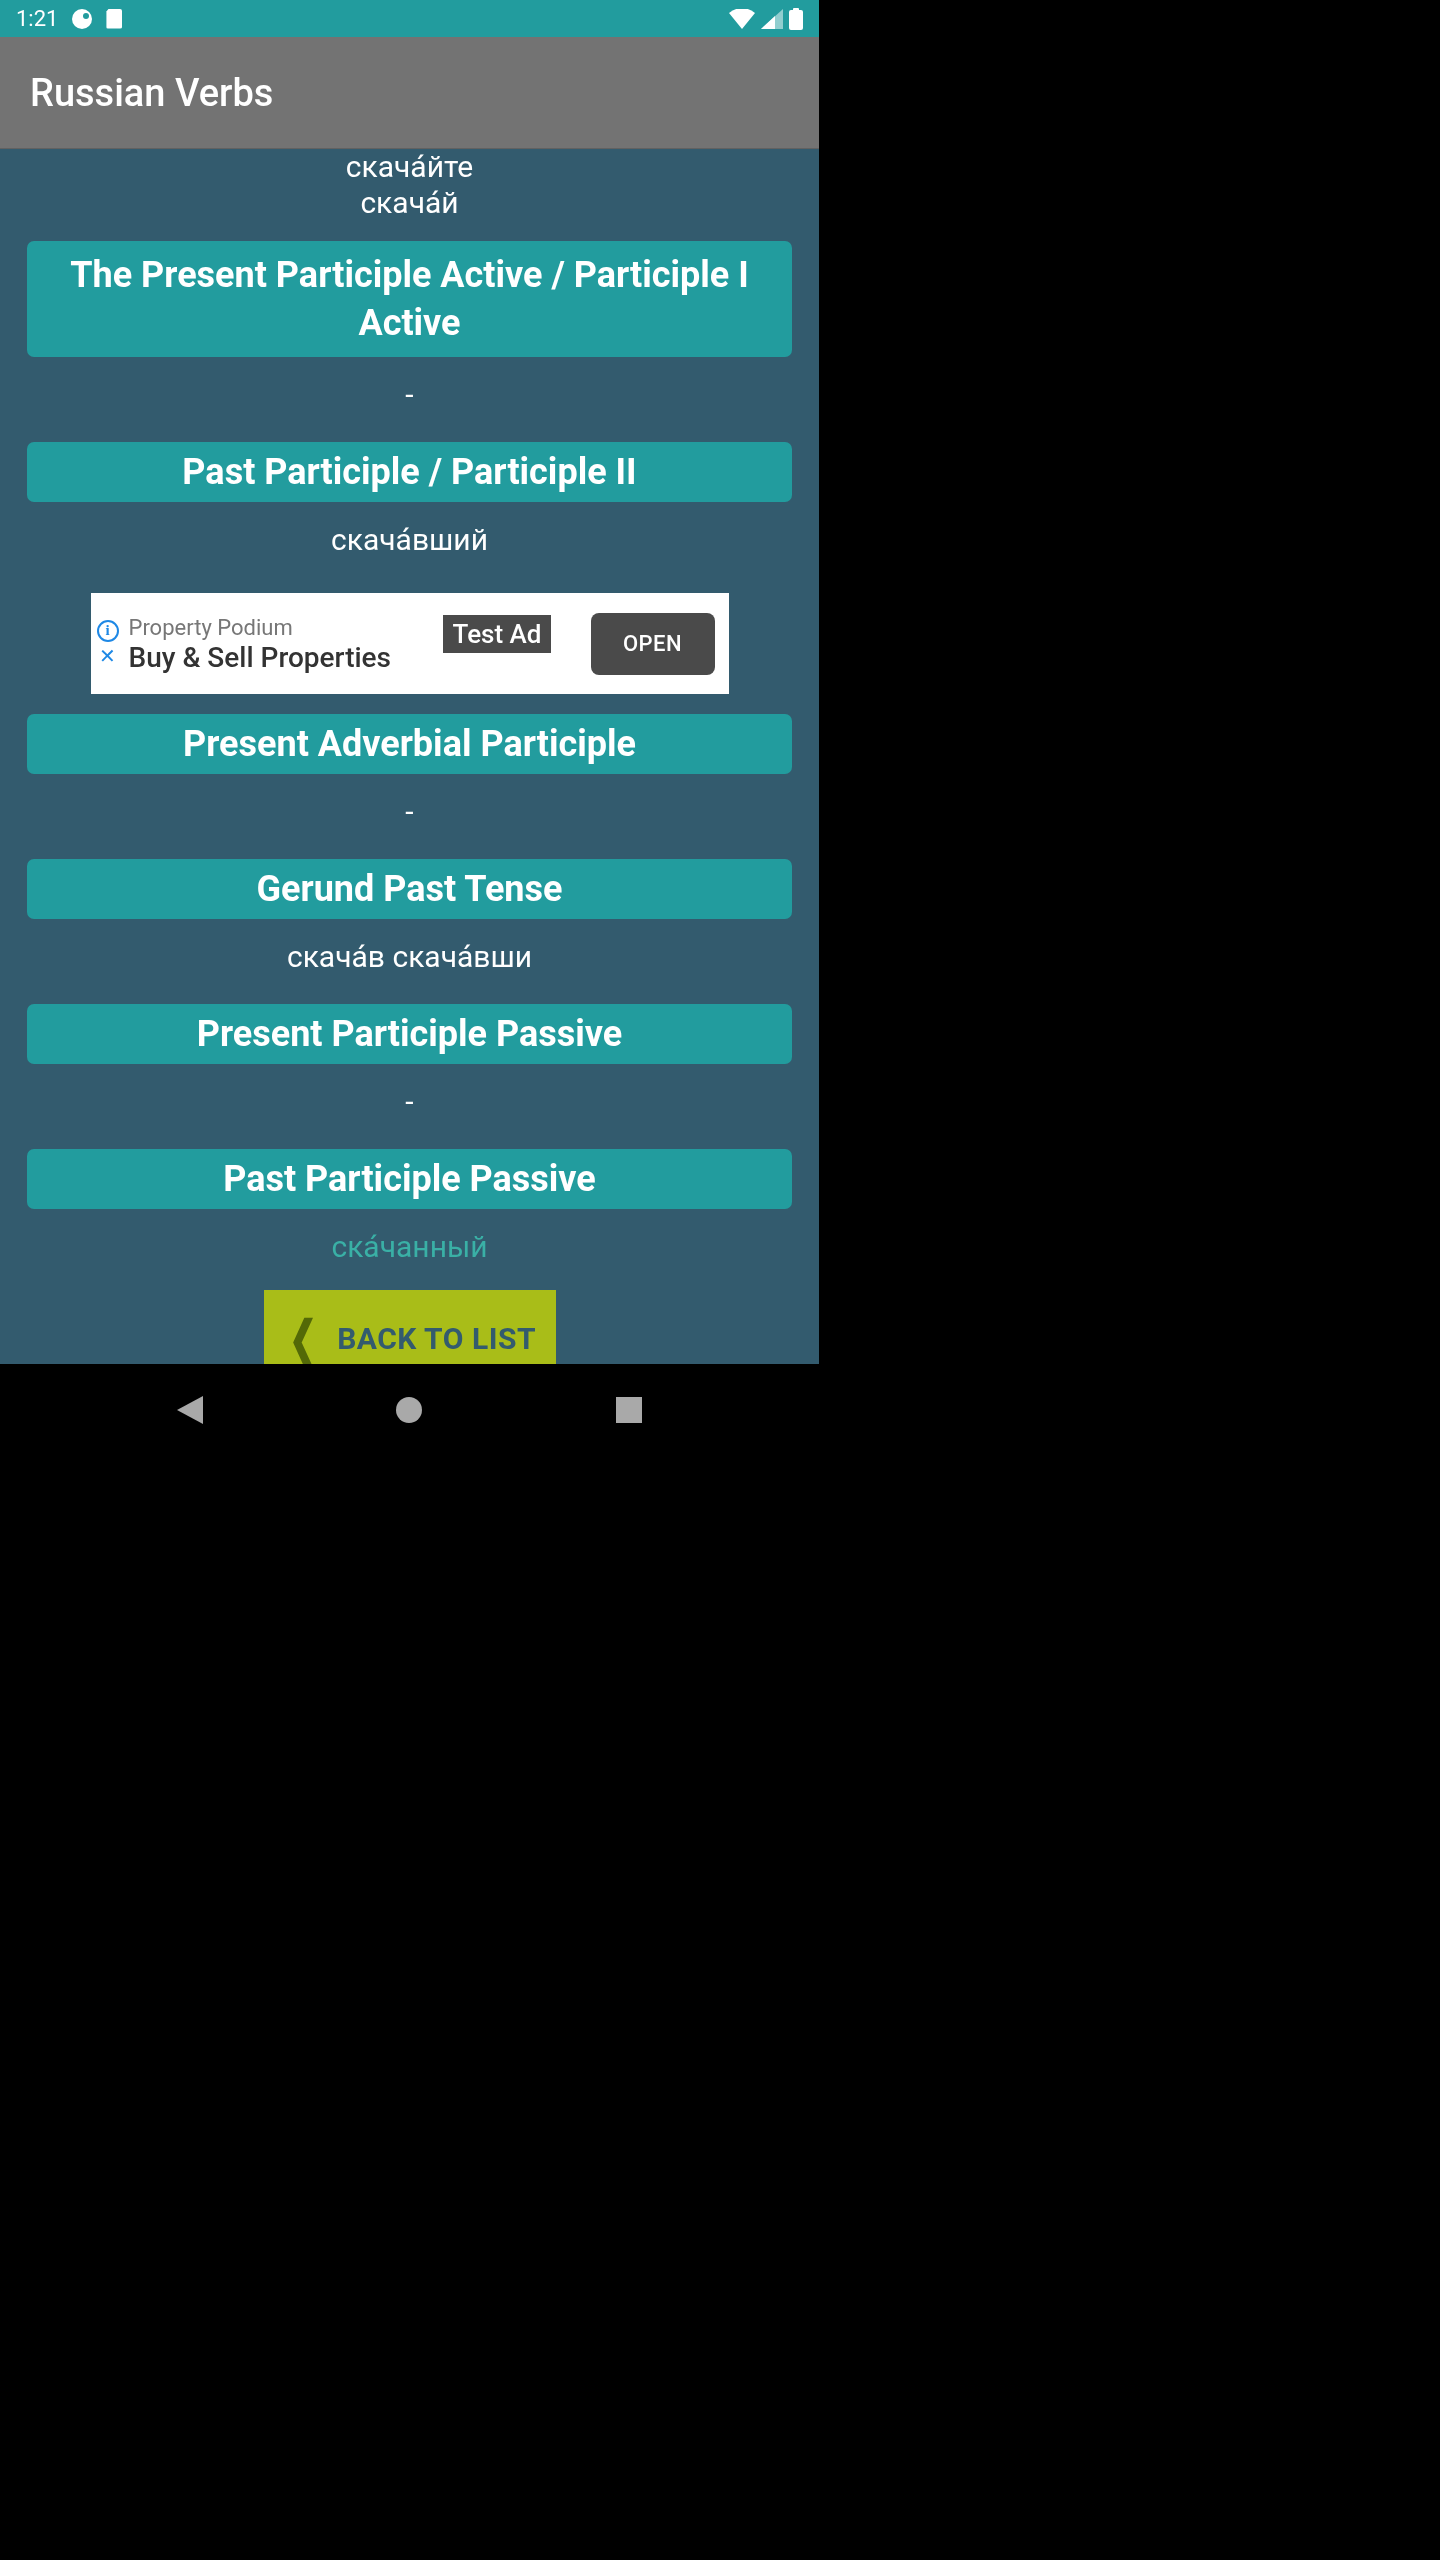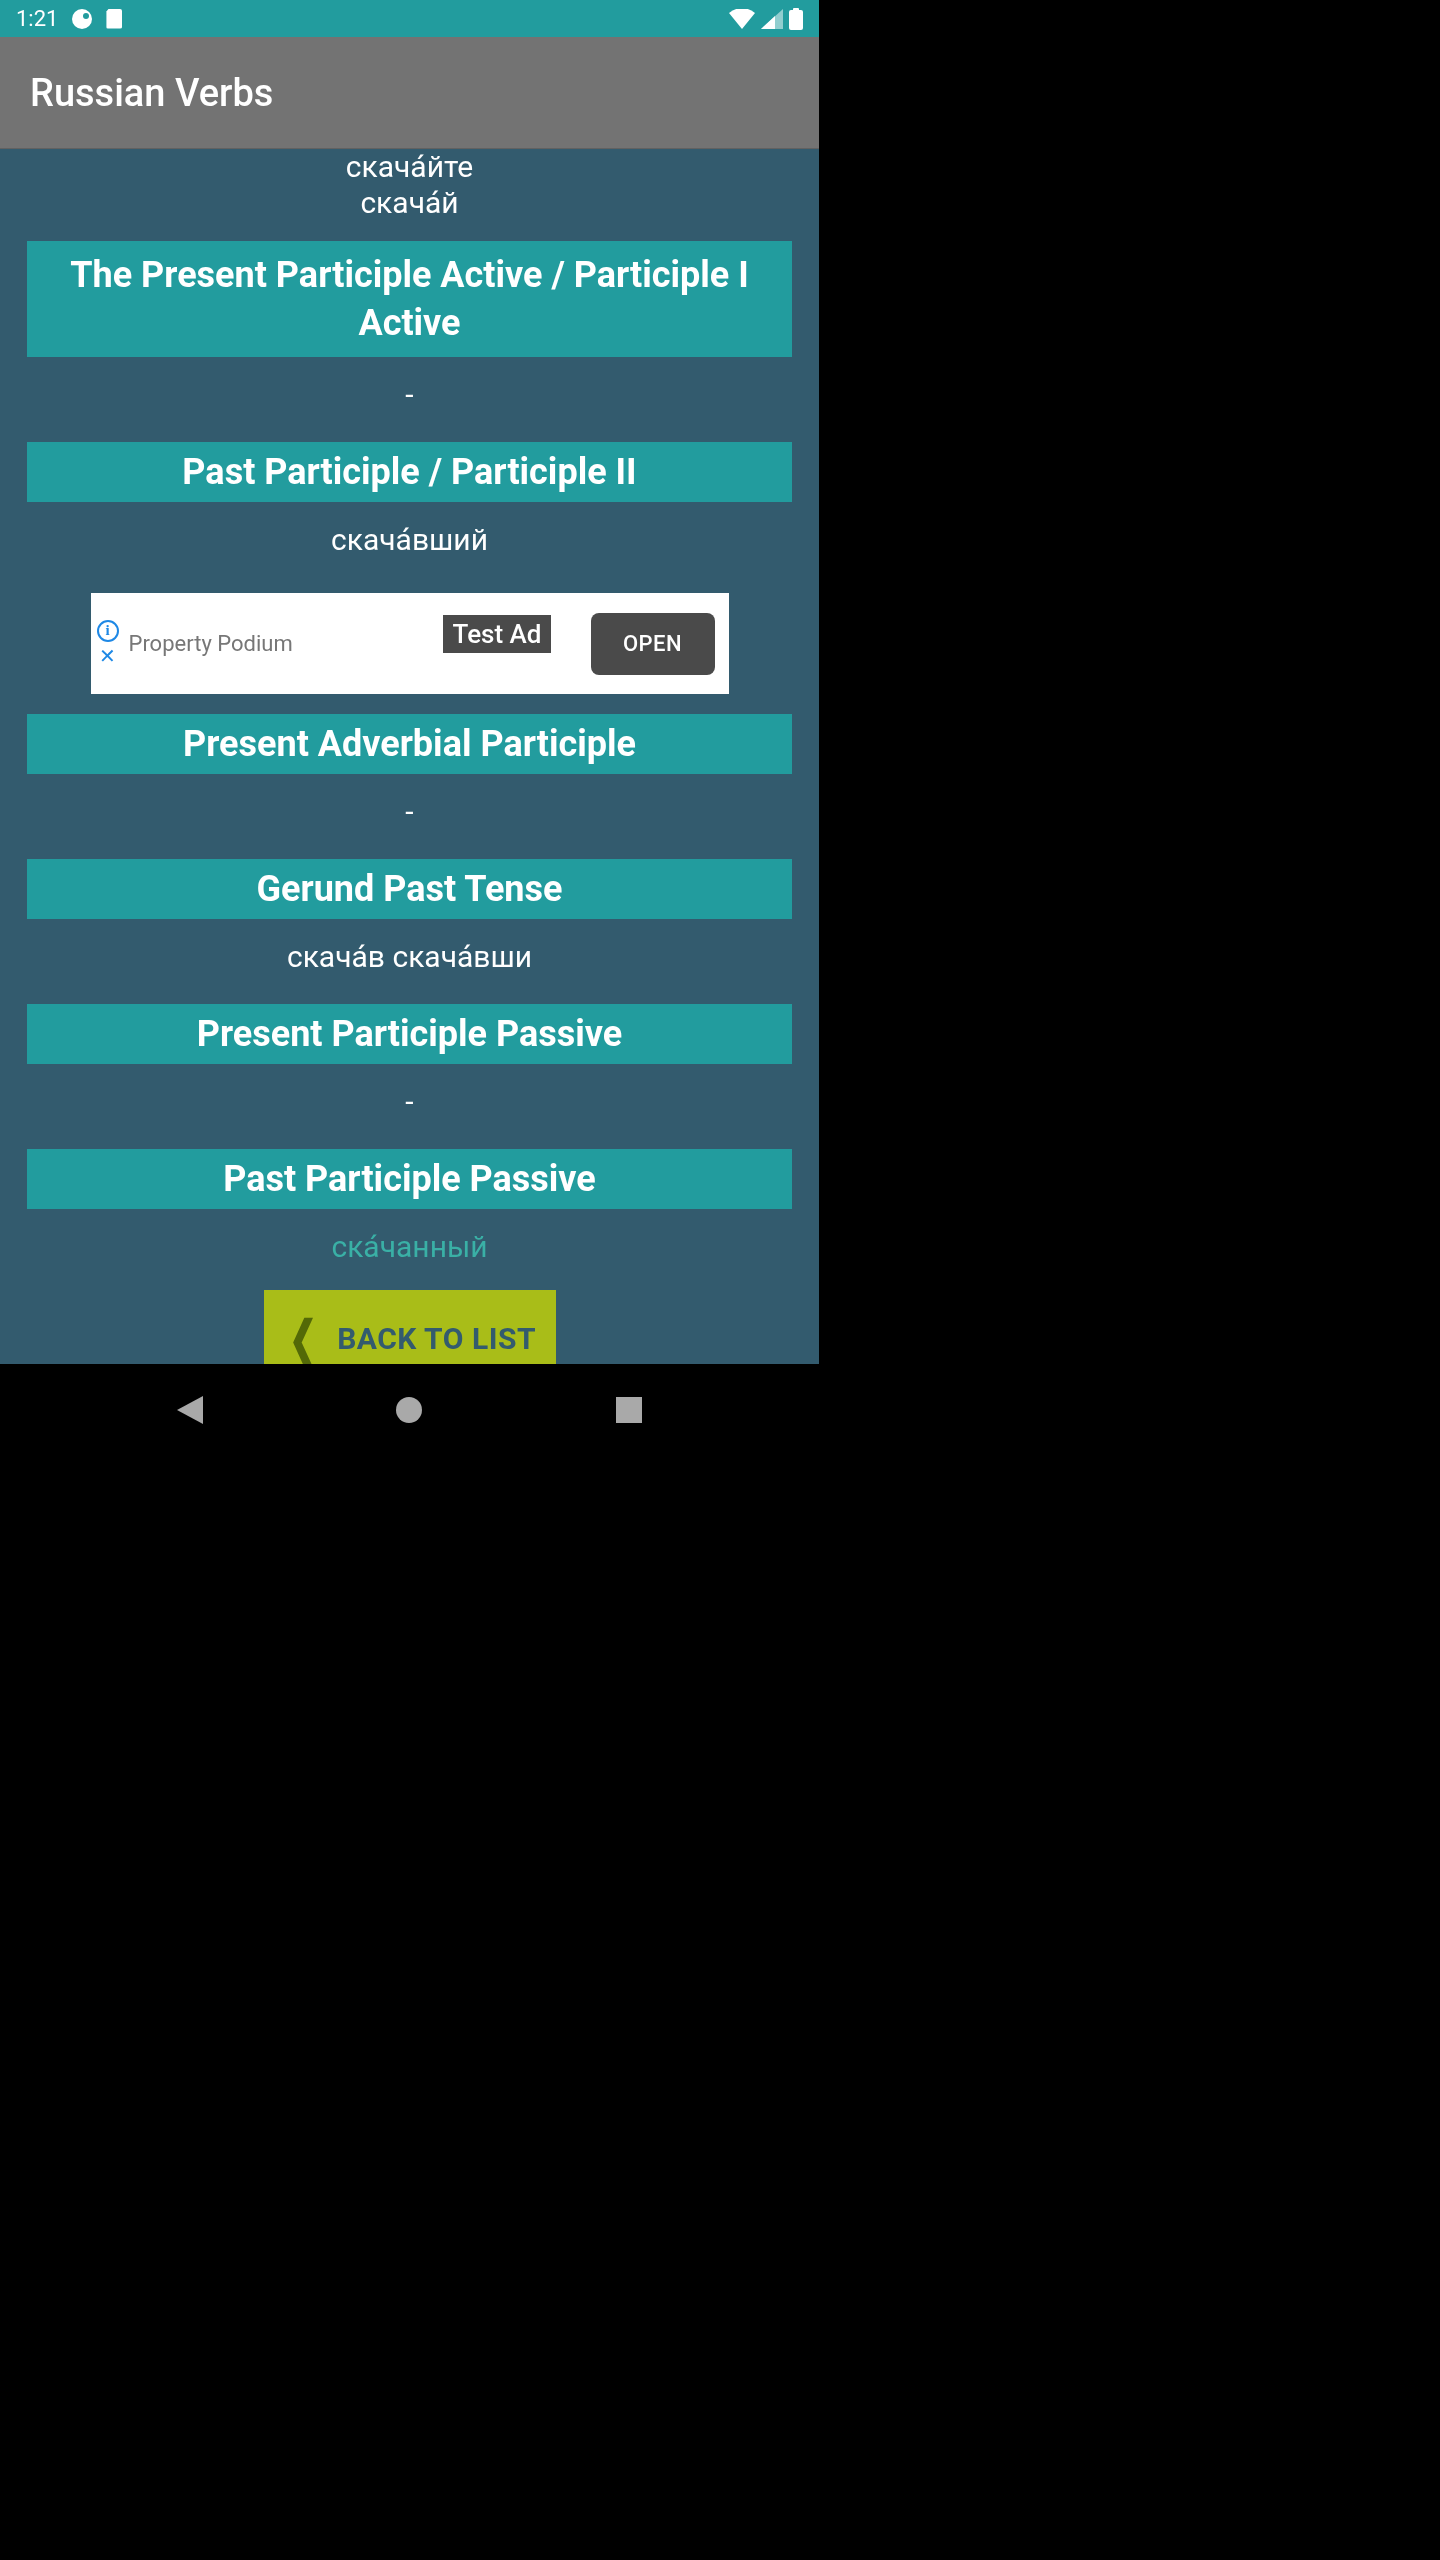--- a/index.html
+++ b/index.html
@@ -11,21 +11,21 @@
 .status-time { font-size: 22px; font-weight: 400; }
 .status-right { display: flex; align-items: center; gap: 6px; }
 
 .app-bar { height: 112px; background: #737373; display: flex; align-items: center; padding: 0 30px; border-bottom: 1px solid rgba(0,0,0,0.15); }
 .app-title { color: #fff; font-size: 38px; font-weight: 500; }
 
 .content { flex: 1; background: #335B6E; overflow-y: auto; padding-bottom: 10px; }
 
 .verb-line { text-align: center; color: #fff; font-size: 30px; line-height: 36px; padding: 0 27px; }
 
-.section-header { background: #229C9E; color: #fff; font-size: 36px; font-weight: 700; text-align: center; padding: 6px 10px; margin: 20px 27px 14px 27px; line-height: 48px; }
+.section-header { background: #229C9E; color: #fff; font-size: 36px; font-weight: 700; text-align: center; padding: 6px 10px; margin: 20px 27px 14px 27px; line-height: 48px; border-radius: 7px; }
 .section-header.tall { padding: 10px 10px; }
 
 .section-value { text-align: center; color: #fff; font-size: 30px; padding: 6px 27px 10px 27px; }
 .section-value.link { color: #3AB0A6; }
 
 .ad-wrap { margin: 26px auto 20px auto; width: 638px; height: 101px; background: #fff; display: flex; align-items: center; position: relative; }
 .ad-info-col { display: flex; flex-direction: column; align-items: center; gap: 2px; padding: 0 8px 0 6px; }
 .ad-info-icon { width: 22px; height: 22px; border: 2px solid #1E88E5; border-radius: 50%; display: flex; align-items: center; justify-content: center; color: #1E88E5; font-size: 15px; font-weight: 700; font-family: serif; }
 .ad-close { color: #1E88E5; font-size: 20px; font-weight: 400; }
 .ad-text { flex: 1; padding-left: 2px; }
@@ -85,20 +85,21 @@
   <div class="section-header">Past Participle / Participle II</div>
   <div class="section-value">скача́вший</div>
 
   <div class="ad-wrap">
     <div class="ad-info-col">
       <span class="ad-info-icon">i</span>
       <span class="ad-close">✕</span>
     </div>
     <div class="ad-text">
       <div class="ad-title">Property Podium</div>
+      <div class="ad-sub">Buy &amp; Sell Properties</div>
     </div>
     <div class="ad-badge">Test Ad</div>
     <div class="ad-open">OPEN</div>
   </div>
 
   <div class="section-header" style="">Present Adverbial Participle</div>
   <div class="section-value">-</div>
 
   <div class="section-header">Gerund Past Tense</div>
   <div class="section-value">скача́в скача́вши</div>

